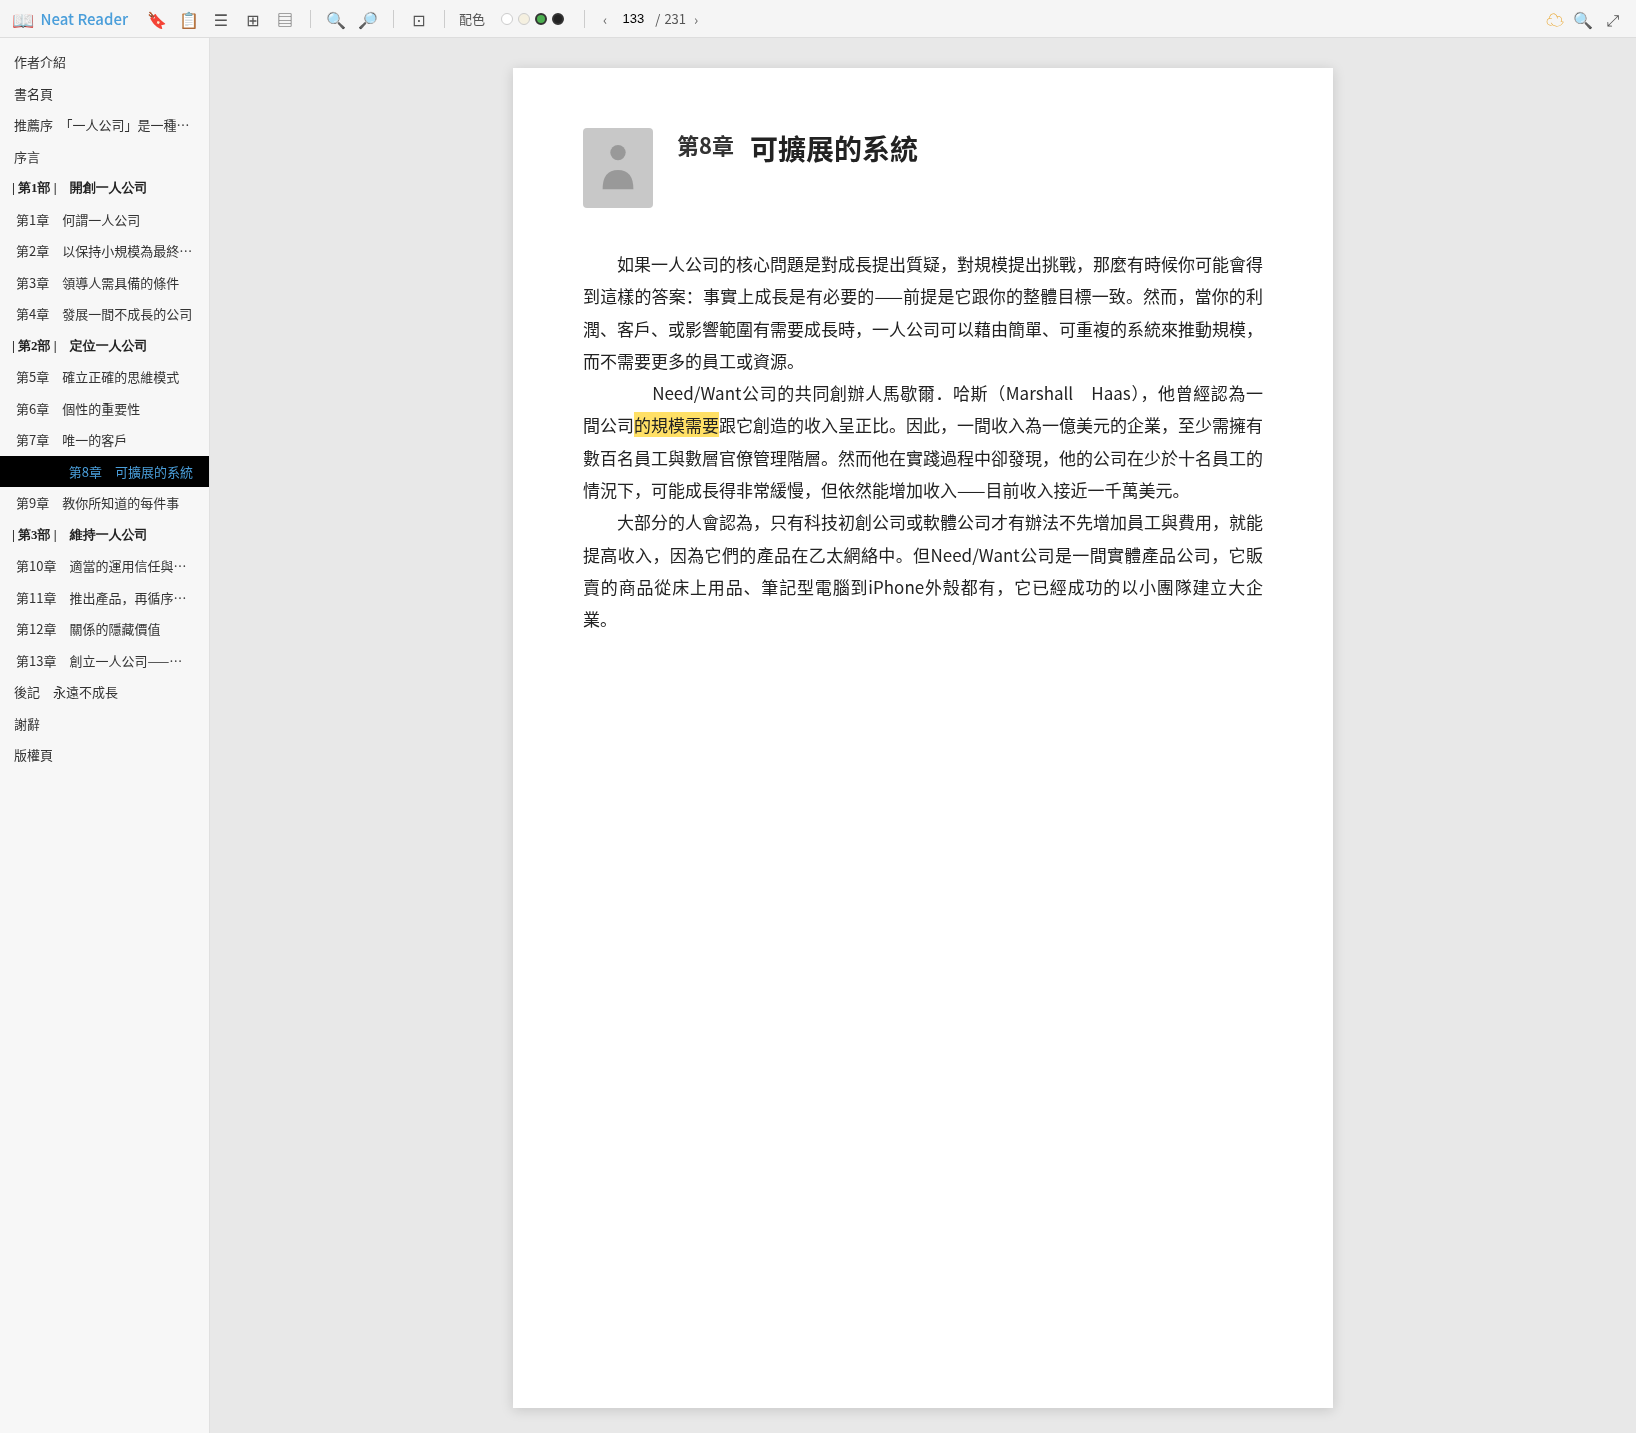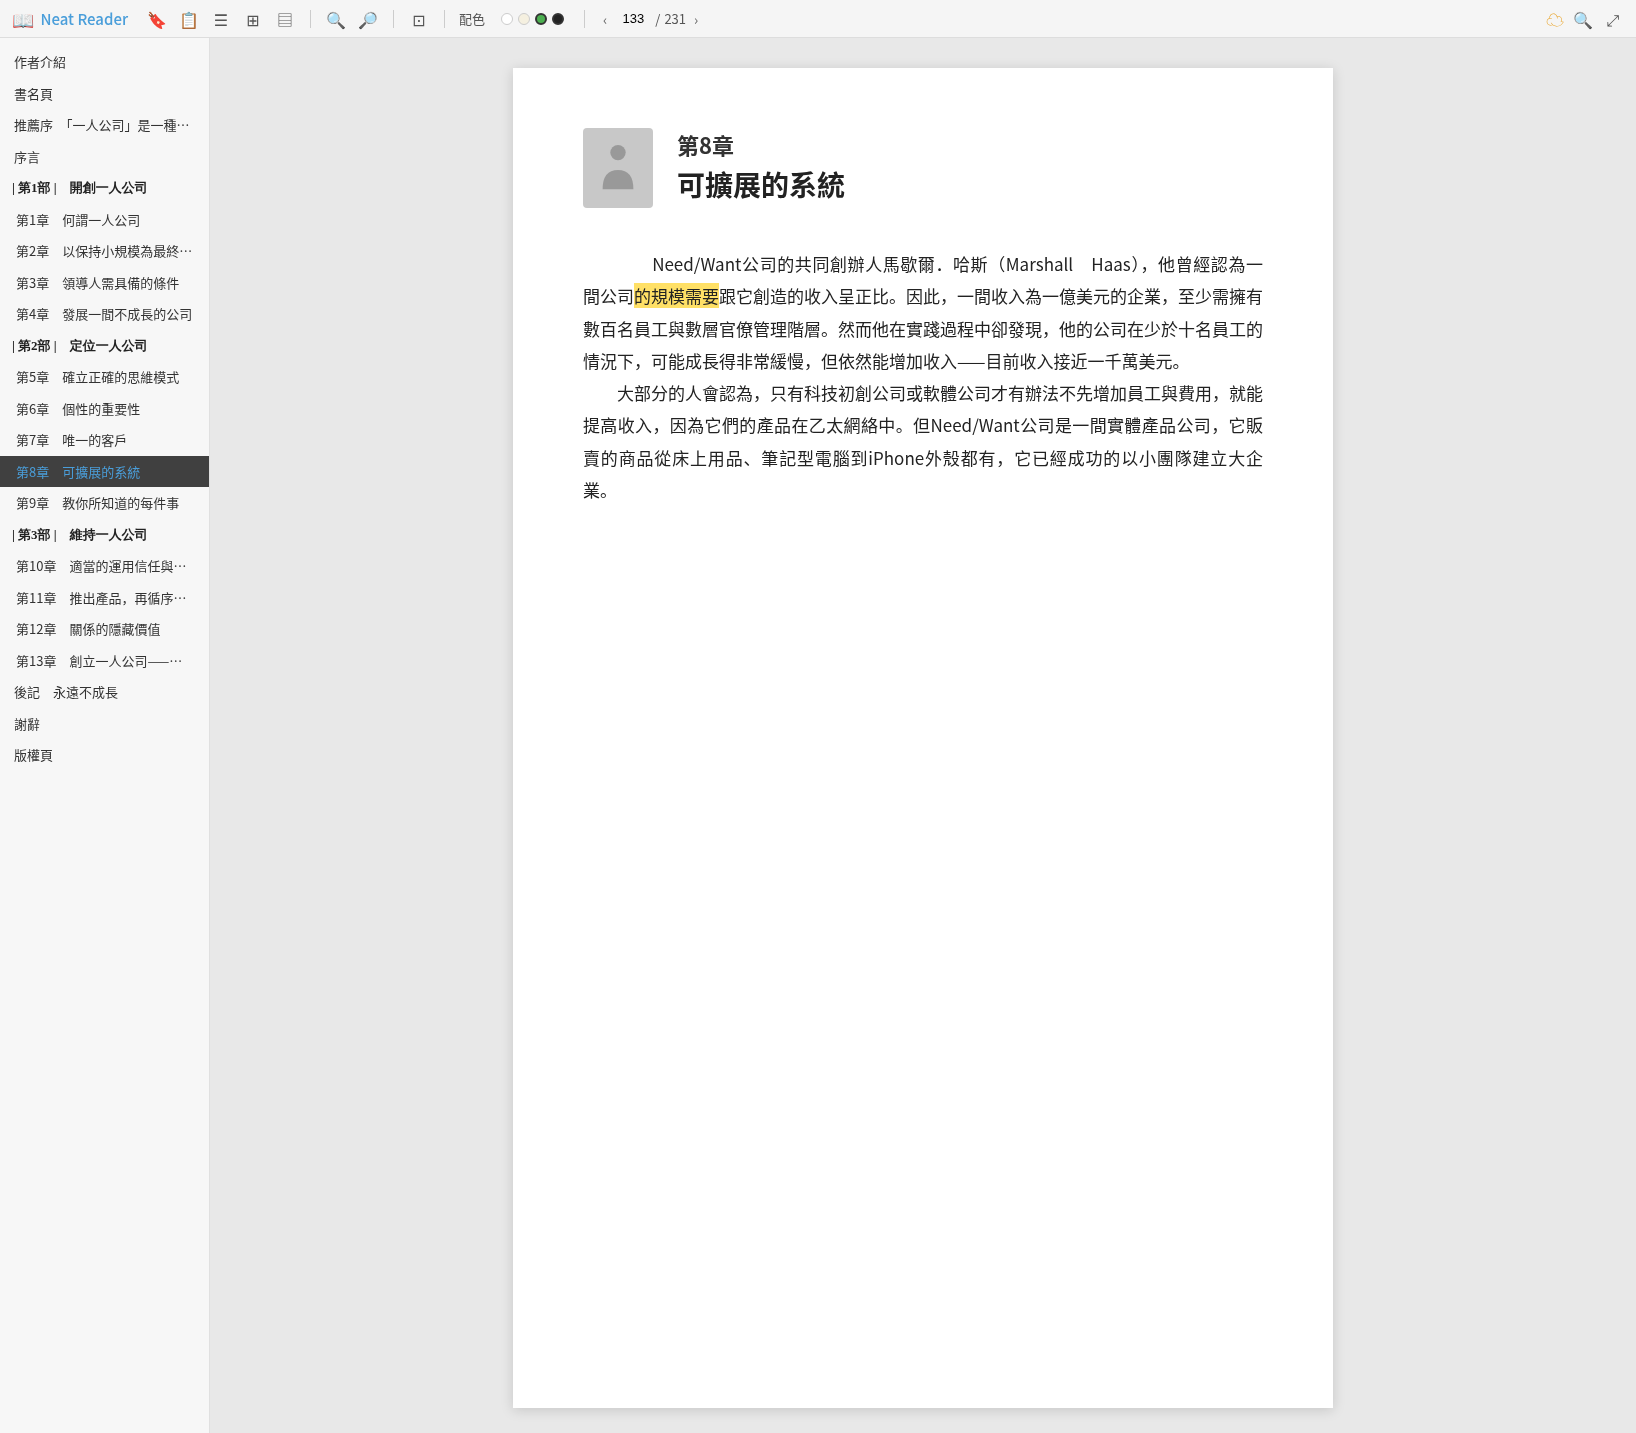--- a/index.html
+++ b/index.html
@@ -53,21 +53,21 @@
     .sidebar-item {
       padding: 6px 16px;
       font-size: 13px;
       color: #333;
       cursor: pointer;
       line-height: 1.5;
       white-space: nowrap;
       overflow: hidden;
       text-overflow: ellipsis;
     }
-    .sidebar-item.active { color: #4a9eda; background: #404040; }
+    .sidebar-item.active { color: #4a9eda; background: #000000; text-align: right; }
     .sidebar-item.section-header { font-weight: 600; color: #222; padding-left: 12px; font-family: Liberation Serif, serif; }
     .sidebar-item.sub { }
     .sidebar-item.top-level { padding-left: 14px; font-weight: 400; }
 
     
     .content-area {
       flex: 1;
       background: #e8e8e8;
       overflow-y: auto;
       display: flex;
@@ -94,21 +94,21 @@
       width: 70px;
       height: 80px;
       background: #c8c8c8;
       border-radius: 4px;
       flex-shrink: 0;
       display: flex;
       align-items: center;
       justify-content: center;
     }
     .chapter-icon svg { width: 40px; height: 50px; fill: #999; }
-    .chapter-title-block { display: flex; flex-direction: column; justify-content: flex-start; }
+    .chapter-title-block { display: flex; flex-direction: row; justify-content: flex-start; gap: 16px; }
     .chapter-num {
       font-size: 22px;
       font-weight: 700;
       color: #333;
       margin-bottom: 4px;
     }
     .chapter-title {
       font-size: 28px;
       font-weight: 700;
       color: #222;
@@ -209,20 +209,21 @@
             <path d="M4 48 Q4 28 20 28 Q36 28 36 48" fill="#999"></path>
           </svg>
         </div>
         <div class="chapter-title-block">
           <div class="chapter-num">第8章</div>
           <div class="chapter-title">可擴展的系統</div>
         </div>
       </div>
 
       <div class="book-text">
+        <p>如果一人公司的核心問題是對成長提出質疑，對規模提出挑戰，那麼有時候你可能會得到這樣的答案：事實上成長是有必要的——前提是它跟你的整體目標一致。然而，當你的利潤、客戶、或影響範圍有需要成長時，一人公司可以藉由簡單、可重複的系統來推動規模，而不需要更多的員工或資源。</p>
         <p>　　Need/Want公司的共同創辦人馬歇爾．哈斯（Marshall　Haas），他曾經認為一間公司<span class="highlight">的規模需要</span>跟它創造的收入呈正比。因此，一間收入為一億美元的企業，至少需擁有數百名員工與數層官僚管理階層。然而他在實踐過程中卻發現，他的公司在少於十名員工的情況下，可能成長得非常緩慢，但依然能增加收入——目前收入接近一千萬美元。</p>
         <p>大部分的人會認為，只有科技初創公司或軟體公司才有辦法不先增加員工與費用，就能提高收入，因為它們的產品在乙太網絡中。但Need/Want公司是一間實體產品公司，它販賣的商品從床上用品、筆記型電腦到iPhone外殼都有，它已經成功的以小團隊建立大企業。</p>
       </div>
 
     </div>
   </div>
 
 </div>
 
 </body></html>

